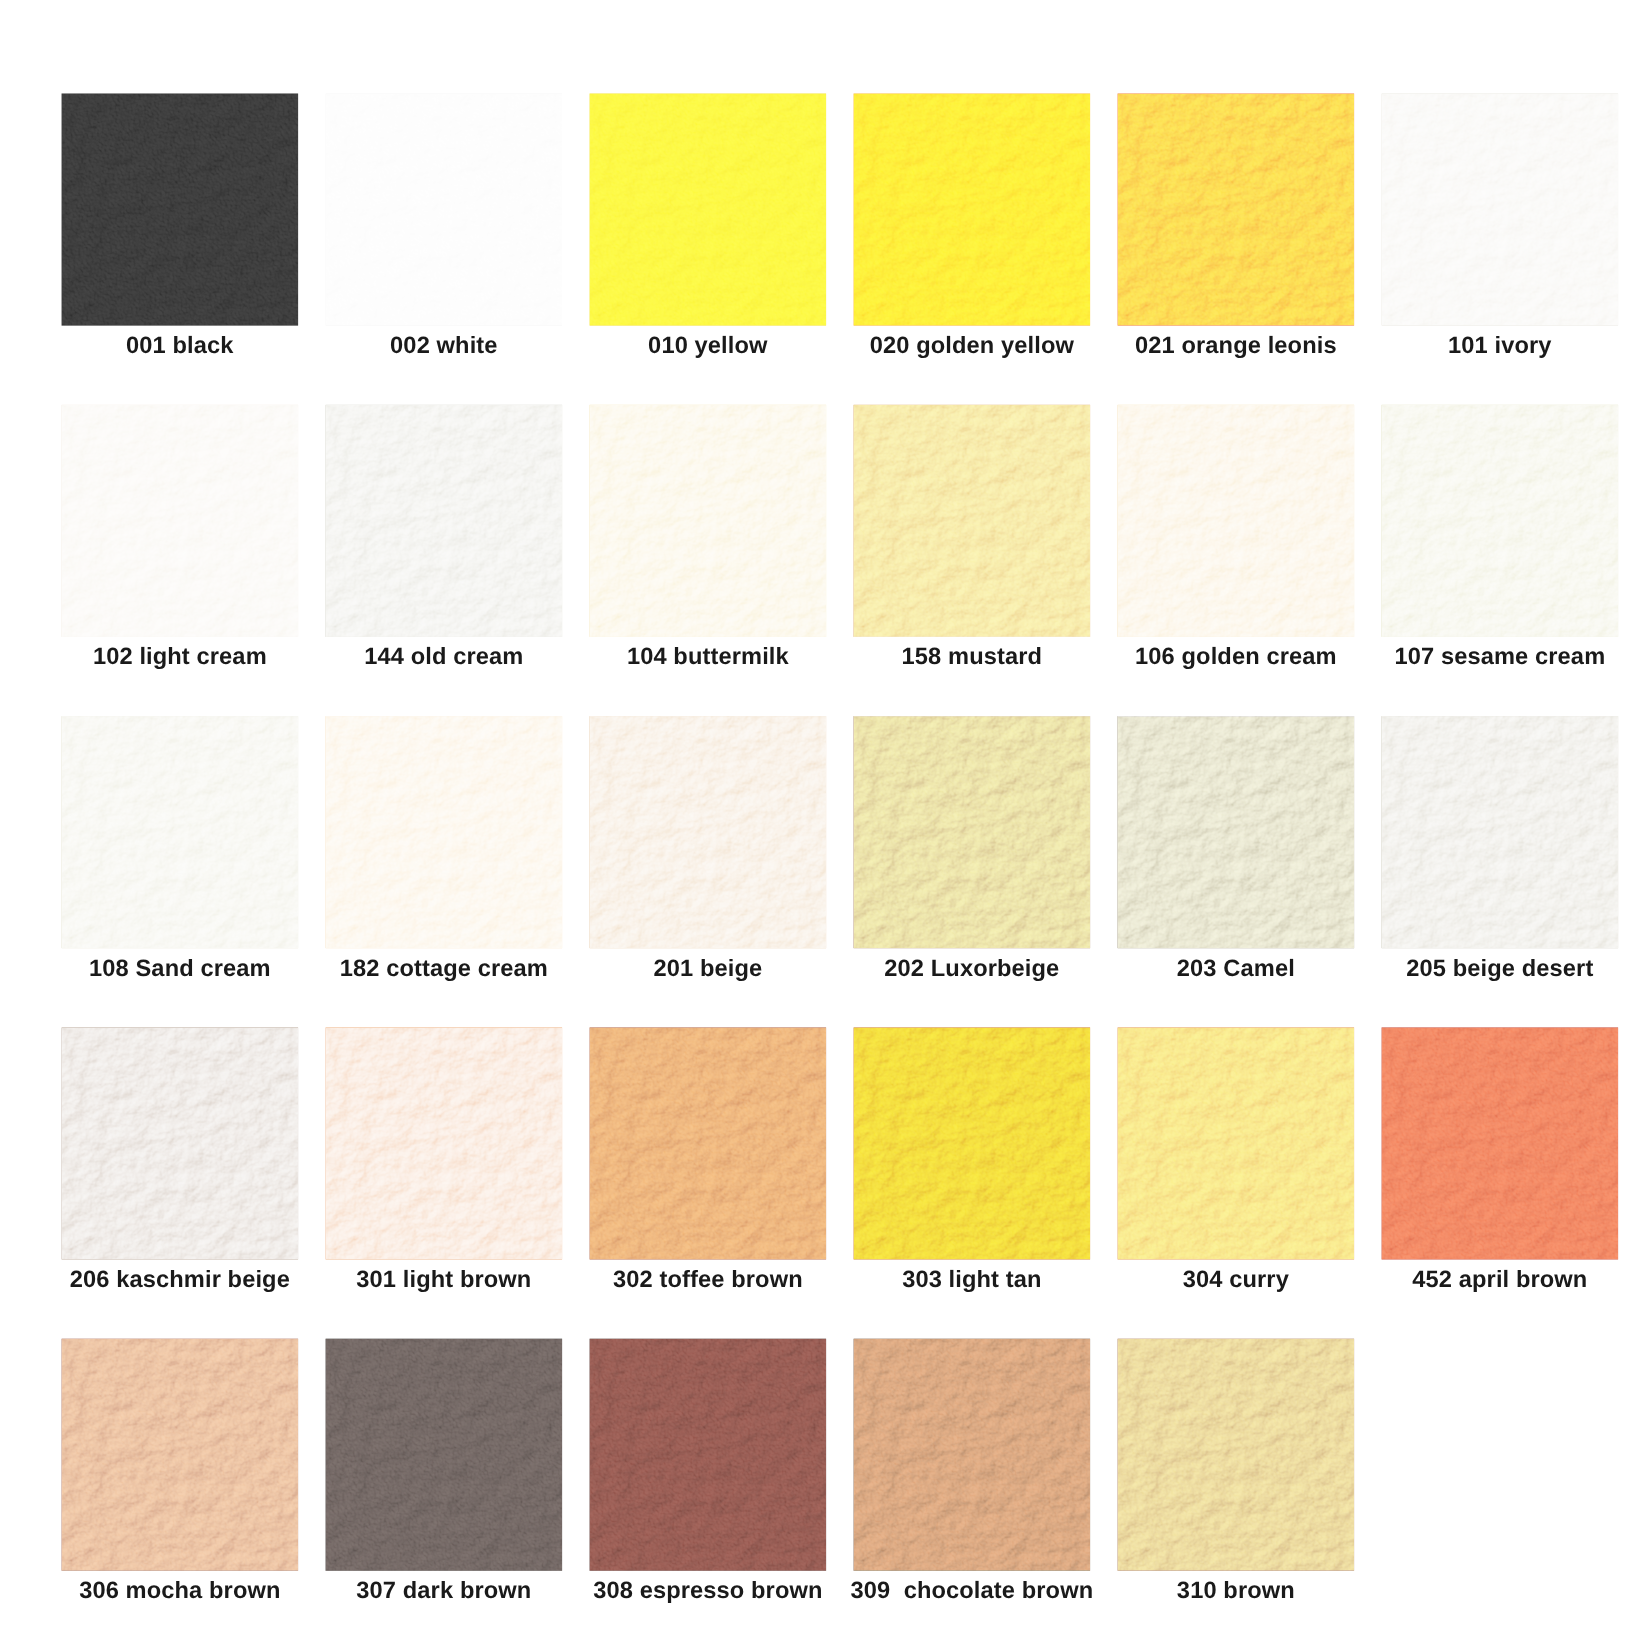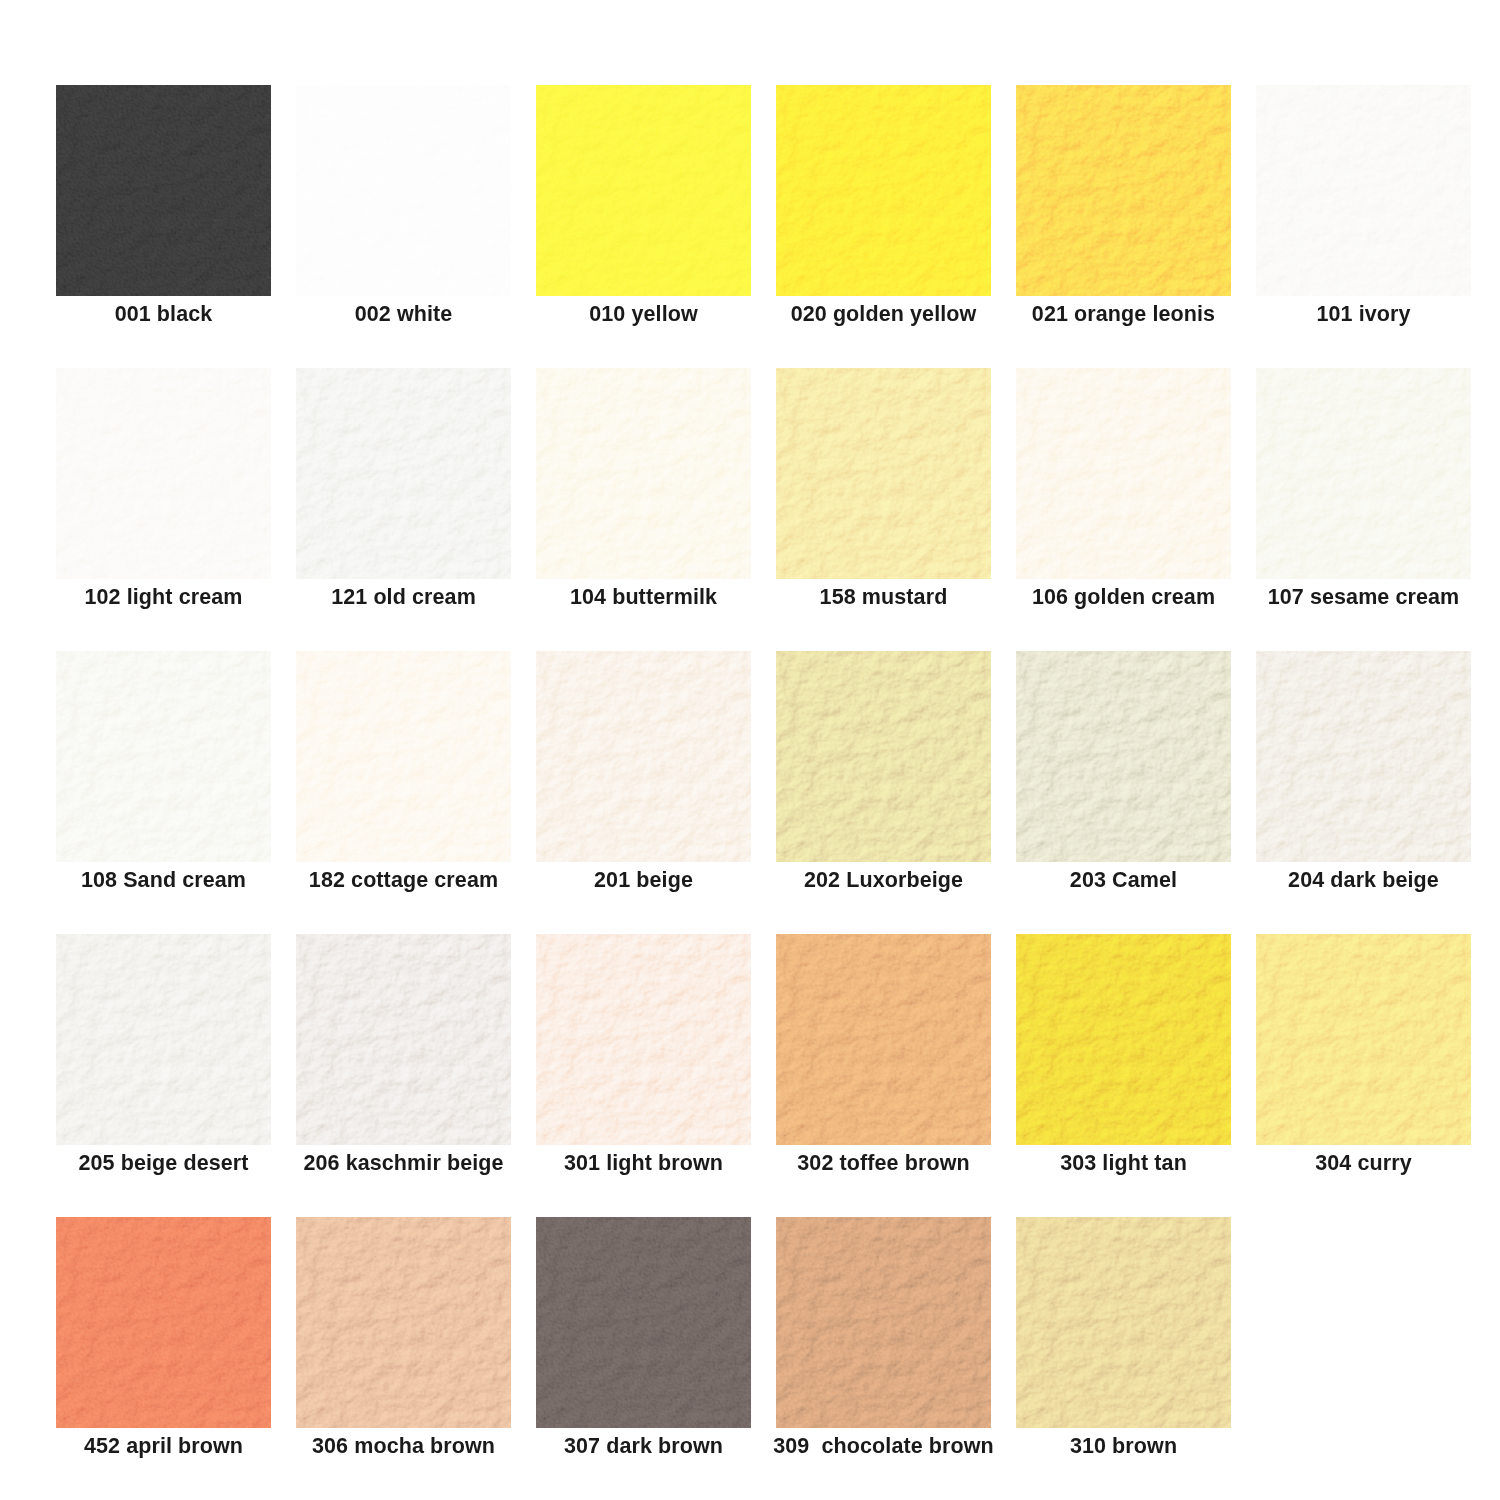--- a/index.html
+++ b/index.html
@@ -209,21 +209,21 @@
           <svg xmlns="http://www.w3.org/2000/svg" viewBox="0 0 215 211" preserveAspectRatio="none">
             <rect width="215" height="211" fill="#808080" filter="url(#leatherGrain)"></rect>
           </svg>
         </div>
         <div class="grain2">
           <svg xmlns="http://www.w3.org/2000/svg" viewBox="0 0 215 211" preserveAspectRatio="none">
             <rect width="215" height="211" fill="#808080" filter="url(#leatherGrainFine)"></rect>
           </svg>
         </div>
       </div>
-      <div class="swatch-label">121 old cream</div>
+      <div class="swatch-label">144 old cream</div>
     </div>
     <div class="swatch-cell">
       <div class="swatch-chip" style="background-color: rgb(245, 229, 180);">
         <div class="grain">
           <svg xmlns="http://www.w3.org/2000/svg" viewBox="0 0 215 211" preserveAspectRatio="none">
             <rect width="215" height="211" fill="#808080" filter="url(#leatherGrain)"></rect>
           </svg>
         </div>
         <div class="grain2">
           <svg xmlns="http://www.w3.org/2000/svg" viewBox="0 0 215 211" preserveAspectRatio="none">
@@ -347,35 +347,20 @@
         </div>
         <div class="grain2">
           <svg xmlns="http://www.w3.org/2000/svg" viewBox="0 0 215 211" preserveAspectRatio="none">
             <rect width="215" height="211" fill="#808080" filter="url(#leatherGrainFine)"></rect>
           </svg>
         </div>
       </div>
       <div class="swatch-label">203 Camel</div>
     </div>
     <div class="swatch-cell">
-      <div class="swatch-chip" style="background-color: rgb(201, 183, 149);">
-        <div class="grain">
-          <svg xmlns="http://www.w3.org/2000/svg" viewBox="0 0 215 211" preserveAspectRatio="none">
-            <rect width="215" height="211" fill="#808080" filter="url(#leatherGrain)"></rect>
-          </svg>
-        </div>
-        <div class="grain2">
-          <svg xmlns="http://www.w3.org/2000/svg" viewBox="0 0 215 211" preserveAspectRatio="none">
-            <rect width="215" height="211" fill="#808080" filter="url(#leatherGrainFine)"></rect>
-          </svg>
-        </div>
-      </div>
-      <div class="swatch-label">204 dark beige</div>
-    </div>
-    <div class="swatch-cell">
       <div class="swatch-chip" style="background-color: rgb(201, 196, 178);">
         <div class="grain">
           <svg xmlns="http://www.w3.org/2000/svg" viewBox="0 0 215 211" preserveAspectRatio="none">
             <rect width="215" height="211" fill="#808080" filter="url(#leatherGrain)"></rect>
           </svg>
         </div>
         <div class="grain2">
           <svg xmlns="http://www.w3.org/2000/svg" viewBox="0 0 215 211" preserveAspectRatio="none">
             <rect width="215" height="211" fill="#808080" filter="url(#leatherGrainFine)"></rect>
           </svg>
@@ -497,20 +482,35 @@
         </div>
         <div class="grain2">
           <svg xmlns="http://www.w3.org/2000/svg" viewBox="0 0 215 211" preserveAspectRatio="none">
             <rect width="215" height="211" fill="#808080" filter="url(#leatherGrainFine)"></rect>
           </svg>
         </div>
       </div>
       <div class="swatch-label">307 dark brown</div>
     </div>
     <div class="swatch-cell">
+      <div class="swatch-chip" style="background-color: rgb(75, 37, 32);">
+        <div class="grain">
+          <svg xmlns="http://www.w3.org/2000/svg" viewBox="0 0 215 211" preserveAspectRatio="none">
+            <rect width="215" height="211" fill="#808080" filter="url(#leatherGrain)"></rect>
+          </svg>
+        </div>
+        <div class="grain2">
+          <svg xmlns="http://www.w3.org/2000/svg" viewBox="0 0 215 211" preserveAspectRatio="none">
+            <rect width="215" height="211" fill="#808080" filter="url(#leatherGrainFine)"></rect>
+          </svg>
+        </div>
+      </div>
+      <div class="swatch-label">308 espresso brown</div>
+    </div>
+    <div class="swatch-cell">
       <div class="swatch-chip" style="background-color: rgb(122, 86, 60);">
         <div class="grain">
           <svg xmlns="http://www.w3.org/2000/svg" viewBox="0 0 215 211" preserveAspectRatio="none">
             <rect width="215" height="211" fill="#808080" filter="url(#leatherGrain)"></rect>
           </svg>
         </div>
         <div class="grain2">
           <svg xmlns="http://www.w3.org/2000/svg" viewBox="0 0 215 211" preserveAspectRatio="none">
             <rect width="215" height="211" fill="#808080" filter="url(#leatherGrainFine)"></rect>
           </svg>

